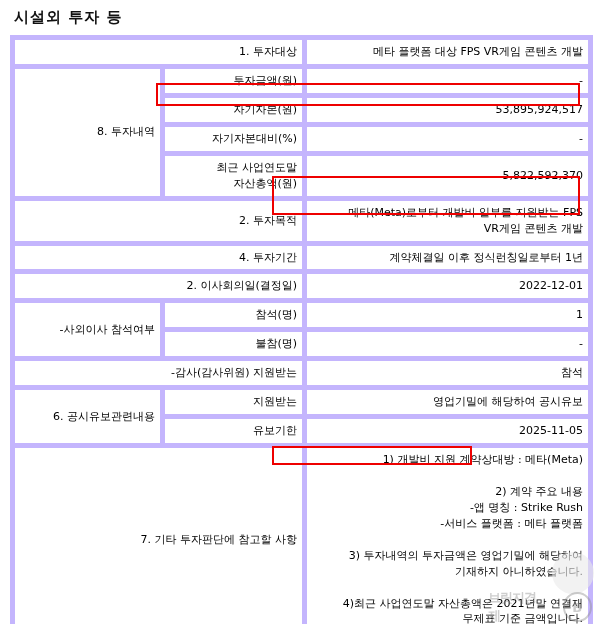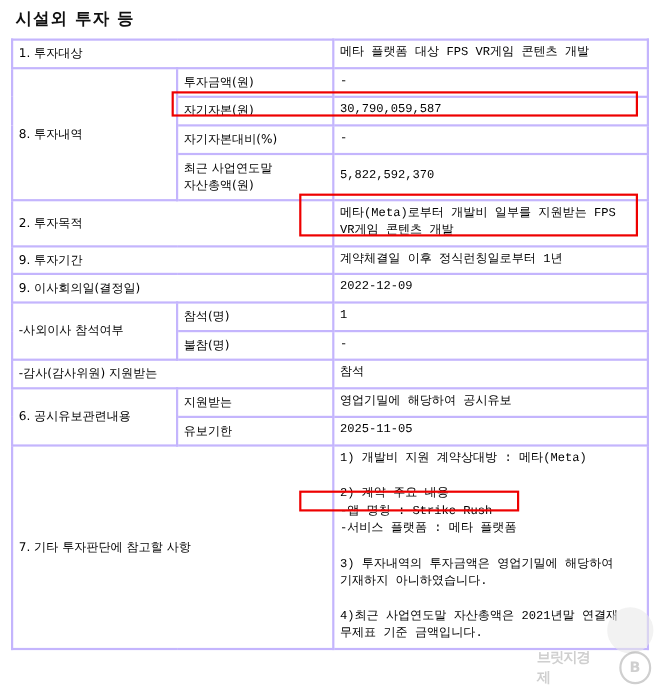--- a/index.html
+++ b/index.html
@@ -30,34 +30,34 @@
     color: #111;
   }
   table.main {
     border-collapse: collapse;
     width: 578px;
     table-layout: fixed;
     font-size: 11px;
     line-height: 1.45;
   }
   table.main td {
-    border: 2px solid #c4b5fd;
+    border: 5px solid #c4b5fd;
     padding: 4px 5px;
     vertical-align: middle;
     word-break: break-all;
+    text-align: right;
   }
   .col-a { width: 150px; }
   .col-b { width: 142px; }
   .col-c { width: 286px; }
   .label-cell {
     vertical-align: middle;
   }
   .value-cell {
     vertical-align: middle;
-    font-family: Liberation Mono, monospace;
   }
   .tall-label {
     vertical-align: middle;
   }
   .multiline { white-space: pre-line; }
   .hl-box {
     position: absolute;
     border: 2px solid #ee0000;
     box-sizing: border-box;
     pointer-events: none;
@@ -126,46 +126,46 @@
         <td class="value-cell">메타  플랫폼  대상  FPS  VR게임  콘텐츠  개발</td>
       </tr>
 
       <tr>
         <td class="tall-label" rowspan="4">8. 투자내역</td>
         <td class="label-cell">투자금액(원)</td>
         <td class="value-cell">-</td>
       </tr>
       <tr>
         <td class="label-cell">자기자본(원)</td>
-        <td class="value-cell">30,790,059,587</td>
+        <td class="value-cell">53,895,924,517</td>
       </tr>
       <tr>
         <td class="label-cell">자기자본대비(%)</td>
         <td class="value-cell">-</td>
       </tr>
       <tr>
         <td class="label-cell multiline">최근  사업연도말
 자산총액(원)</td>
         <td class="value-cell">5,822,592,370</td>
       </tr>
 
       <tr>
         <td class="label-cell" colspan="2">2. 투자목적</td>
         <td class="value-cell multiline">메타(Meta)로부터  개발비  일부를  지원받는  FPS
 VR게임  콘텐츠  개발</td>
       </tr>
 
       <tr>
-        <td class="label-cell" colspan="2">9. 투자기간</td>
+        <td class="label-cell" colspan="2">4. 투자기간</td>
         <td class="value-cell">계약체결일  이후  정식런칭일로부터  1년</td>
       </tr>
 
       <tr>
-        <td class="label-cell" colspan="2">9. 이사회의일(결정일)</td>
-        <td class="value-cell">2022-12-09</td>
+        <td class="label-cell" colspan="2">2. 이사회의일(결정일)</td>
+        <td class="value-cell">2022-12-01</td>
       </tr>
 
       <tr>
         <td class="tall-label" rowspan="2">-사외이사  참석여부</td>
         <td class="label-cell">참석(명)</td>
         <td class="value-cell">1</td>
       </tr>
       <tr>
         <td class="label-cell">불참(명)</td>
         <td class="value-cell">-</td>

